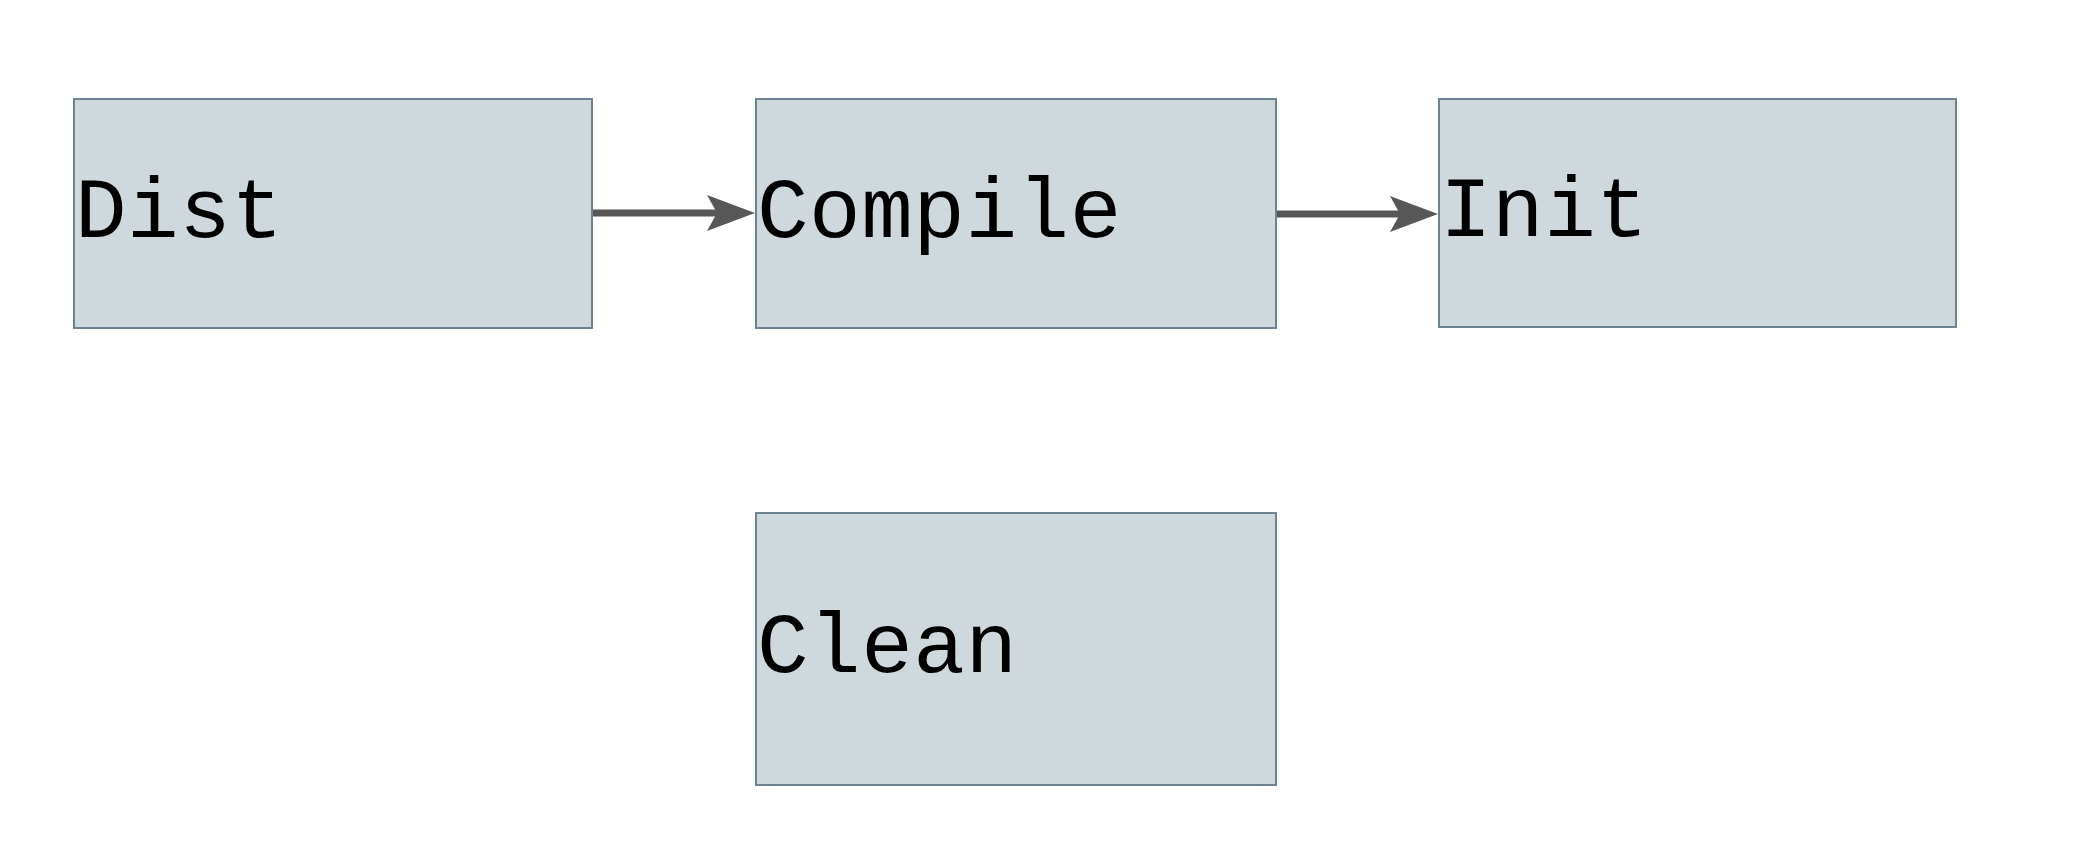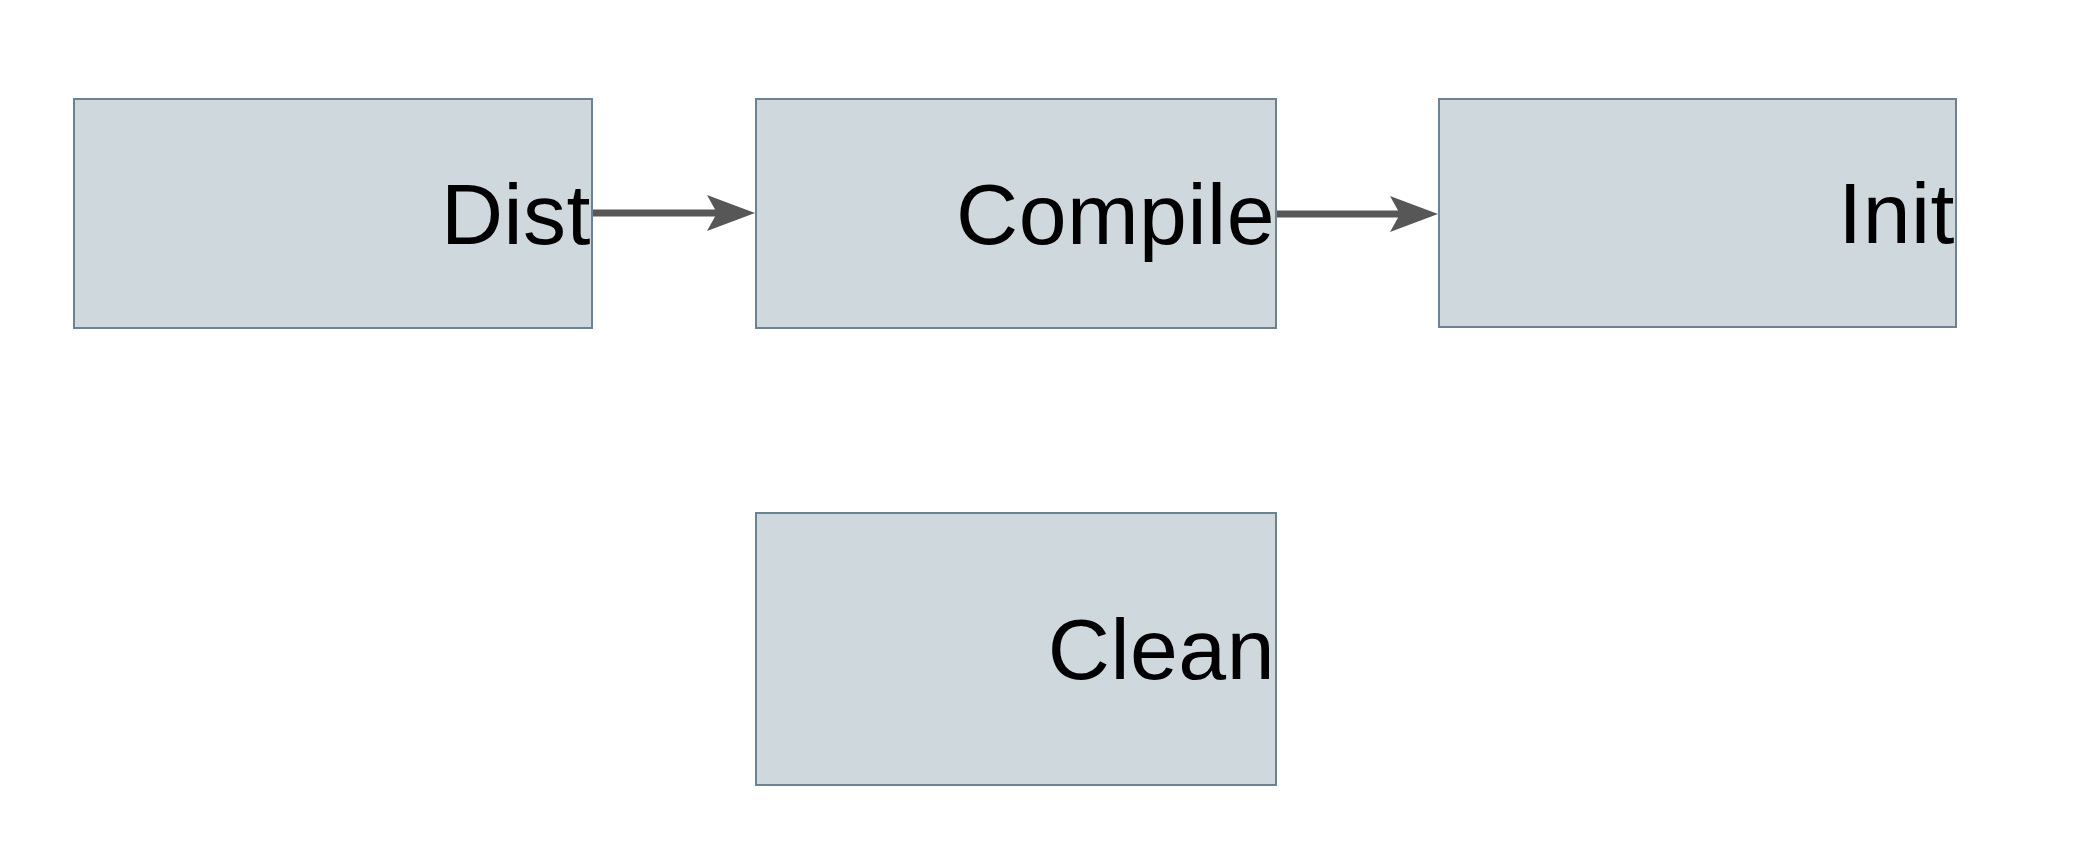--- a/index.html
+++ b/index.html
@@ -22,32 +22,33 @@
     width: 2078px;
     height: 848px;
     background: var(--background);
   }
   .node {
     position: absolute;
     background: var(--node-fill);
     border: 2px solid var(--node-border);
     display: flex;
     align-items: center;
-    justify-content: flex-end;
+    justify-content: flex-start;
+    font-family: Liberation Mono, monospace;
   }
   .node-label {
     font-size: 86px;
     line-height: 1;
     color: var(--text-color);
     letter-spacing: 0.5px;
     user-select: none;
   }
   .node-dist    { left: 73px;   top: 98px;  width: 520px; height: 231px; }
-  .node-compile { left: 755px;  top: 98px;  width: 522px; height: 231px; padding-left: 41px; }
-  .node-init    { left: 1438px; top: 98px;  width: 519px; height: 230px; padding-left: 44px; }
+  .node-compile { left: 755px;  top: 98px;  width: 522px; height: 231px; }
+  .node-init    { left: 1438px; top: 98px;  width: 519px; height: 230px; }
   .node-clean   { left: 755px;  top: 512px; width: 522px; height: 274px; }
   .edges {
     position: absolute;
     left: 0; top: 0;
     width: 2078px;
     height: 848px;
     pointer-events: none;
   }
   .edge-line {
     stroke: var(--arrow-color);

